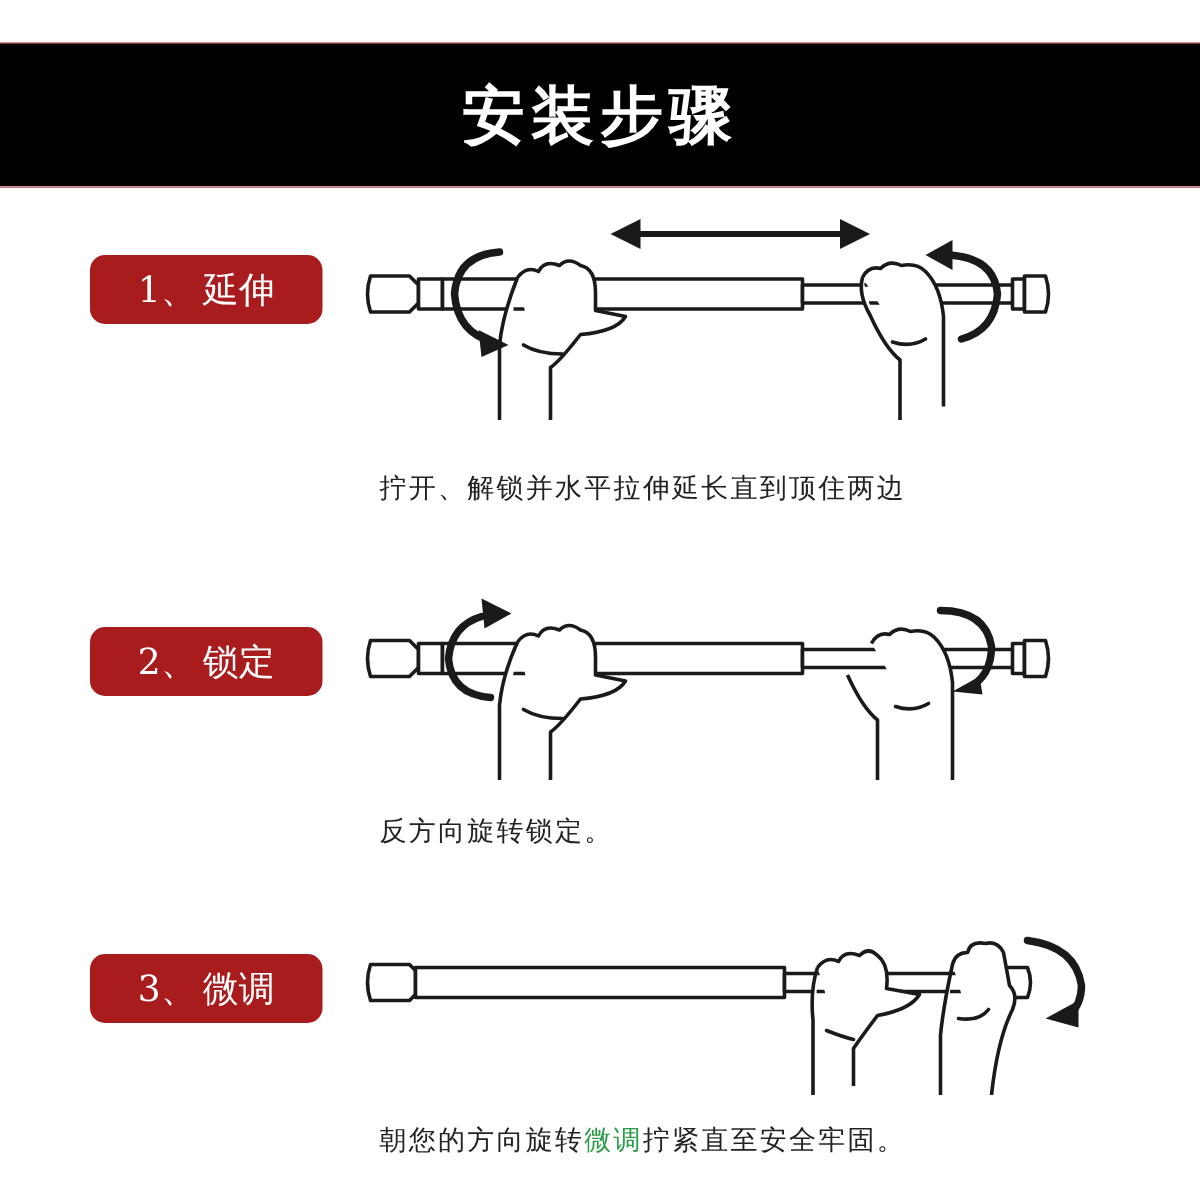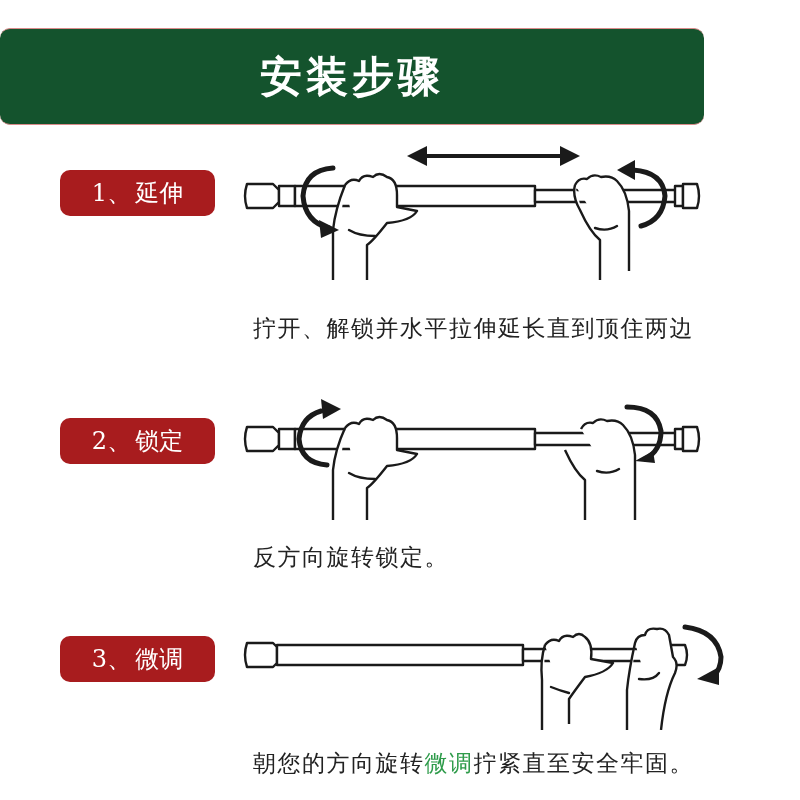--- a/index.html
+++ b/index.html
@@ -1,29 +1,29 @@
 <!DOCTYPE html>
 <html><head>
   <meta charset="utf-8">
   <style>
     html, body { margin: 0; padding: 0; background: #ffffff; }
     body { width: 800px; height: 800px; position: relative; overflow: hidden;
            font-family: "DejaVu Sans", sans-serif; }
-    .header { position: absolute; left: 0; top: 28px; width: 704px; height: 95px;
-              background: #14532d; border-top: 1px solid #d98a8a; border-bottom: 1px solid #d98a8a;
-              display: flex; align-items: center; justify-content: center; border-radius: 10px; }
+    .header { position: absolute; left: 0; top: 28px; width: 800px; height: 95px;
+              background: #000000; border-top: 1px solid #d98a8a; border-bottom: 1px solid #d98a8a;
+              display: flex; align-items: center; justify-content: center; }
     .header-title { color: #ffffff; font-size: 42px; font-weight: bold; letter-spacing: 4px;
                     font-family: "DejaVu Sans", sans-serif; }
     .step { position: absolute; left: 0; width: 800px; }
     .badge { position: absolute; left: 60px; width: 155px; height: 46px; background: #a81c1e;
              border-radius: 10px; display: flex; align-items: center; justify-content: center;
              color: #ffffff; font-size: 24px; font-family: "DejaVu Serif", serif; }
     .badge .num { margin-right: 4px; }
     .illus { position: absolute; left: 235px; }
-    .caption { position: absolute; left: 253px; font-size: 23px; color: #222222; letter-spacing: 1.5px;
+    .caption { position: absolute; left: 253px; font-size: 18px; color: #222222; letter-spacing: 1.5px;
                font-family: "DejaVu Sans", sans-serif; white-space: nowrap; }
     .caption .hl { color: #2e9b4a; }
     svg { display: block; }
     .ln { fill: none; stroke: #1a1a1a; stroke-width: 2.4; stroke-linecap: round; stroke-linejoin: round; }
     .fillw { fill: #ffffff; stroke: #1a1a1a; stroke-width: 2.4; stroke-linejoin: round; }
     .arrow { fill: none; stroke: #1a1a1a; stroke-width: 5; stroke-linecap: round; }
     .head { fill: #1a1a1a; }
   </style>
 </head>
 <body>

